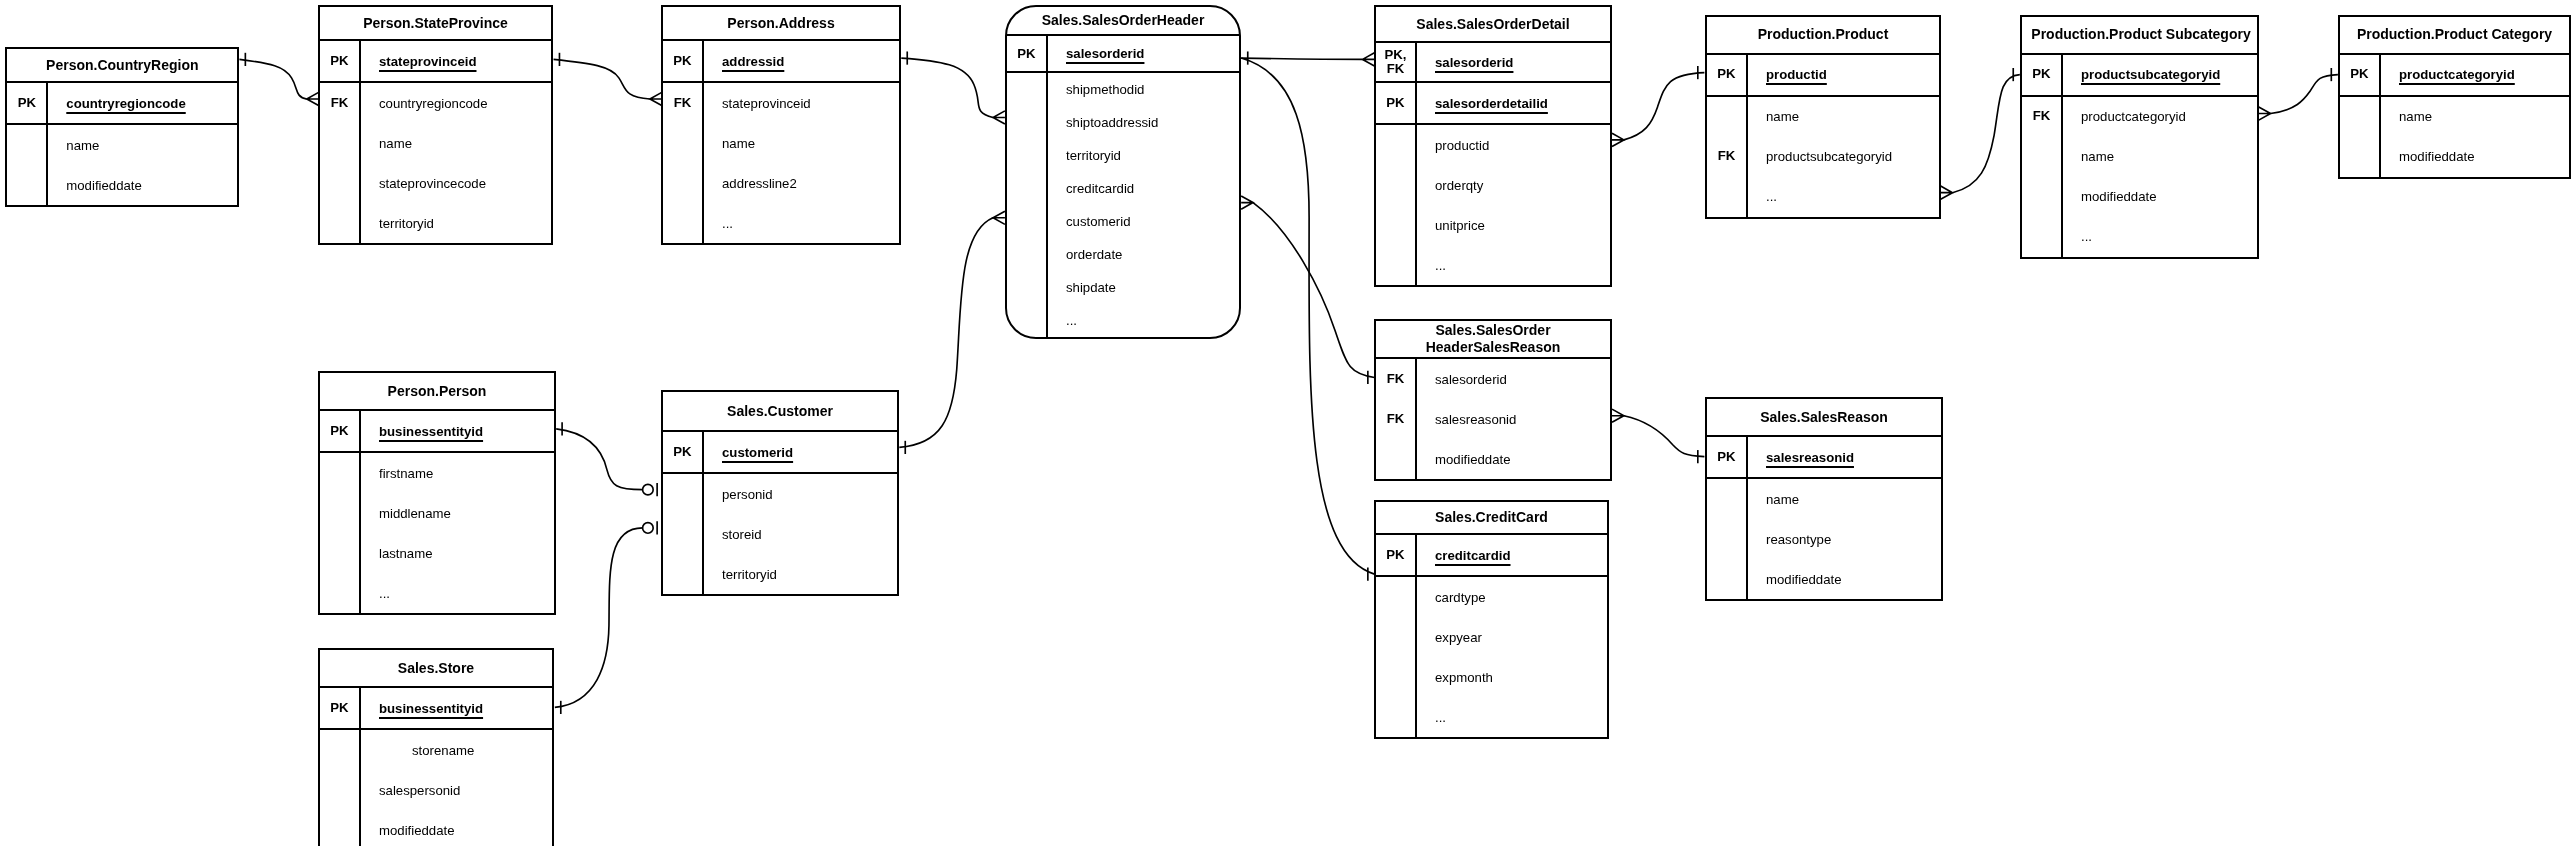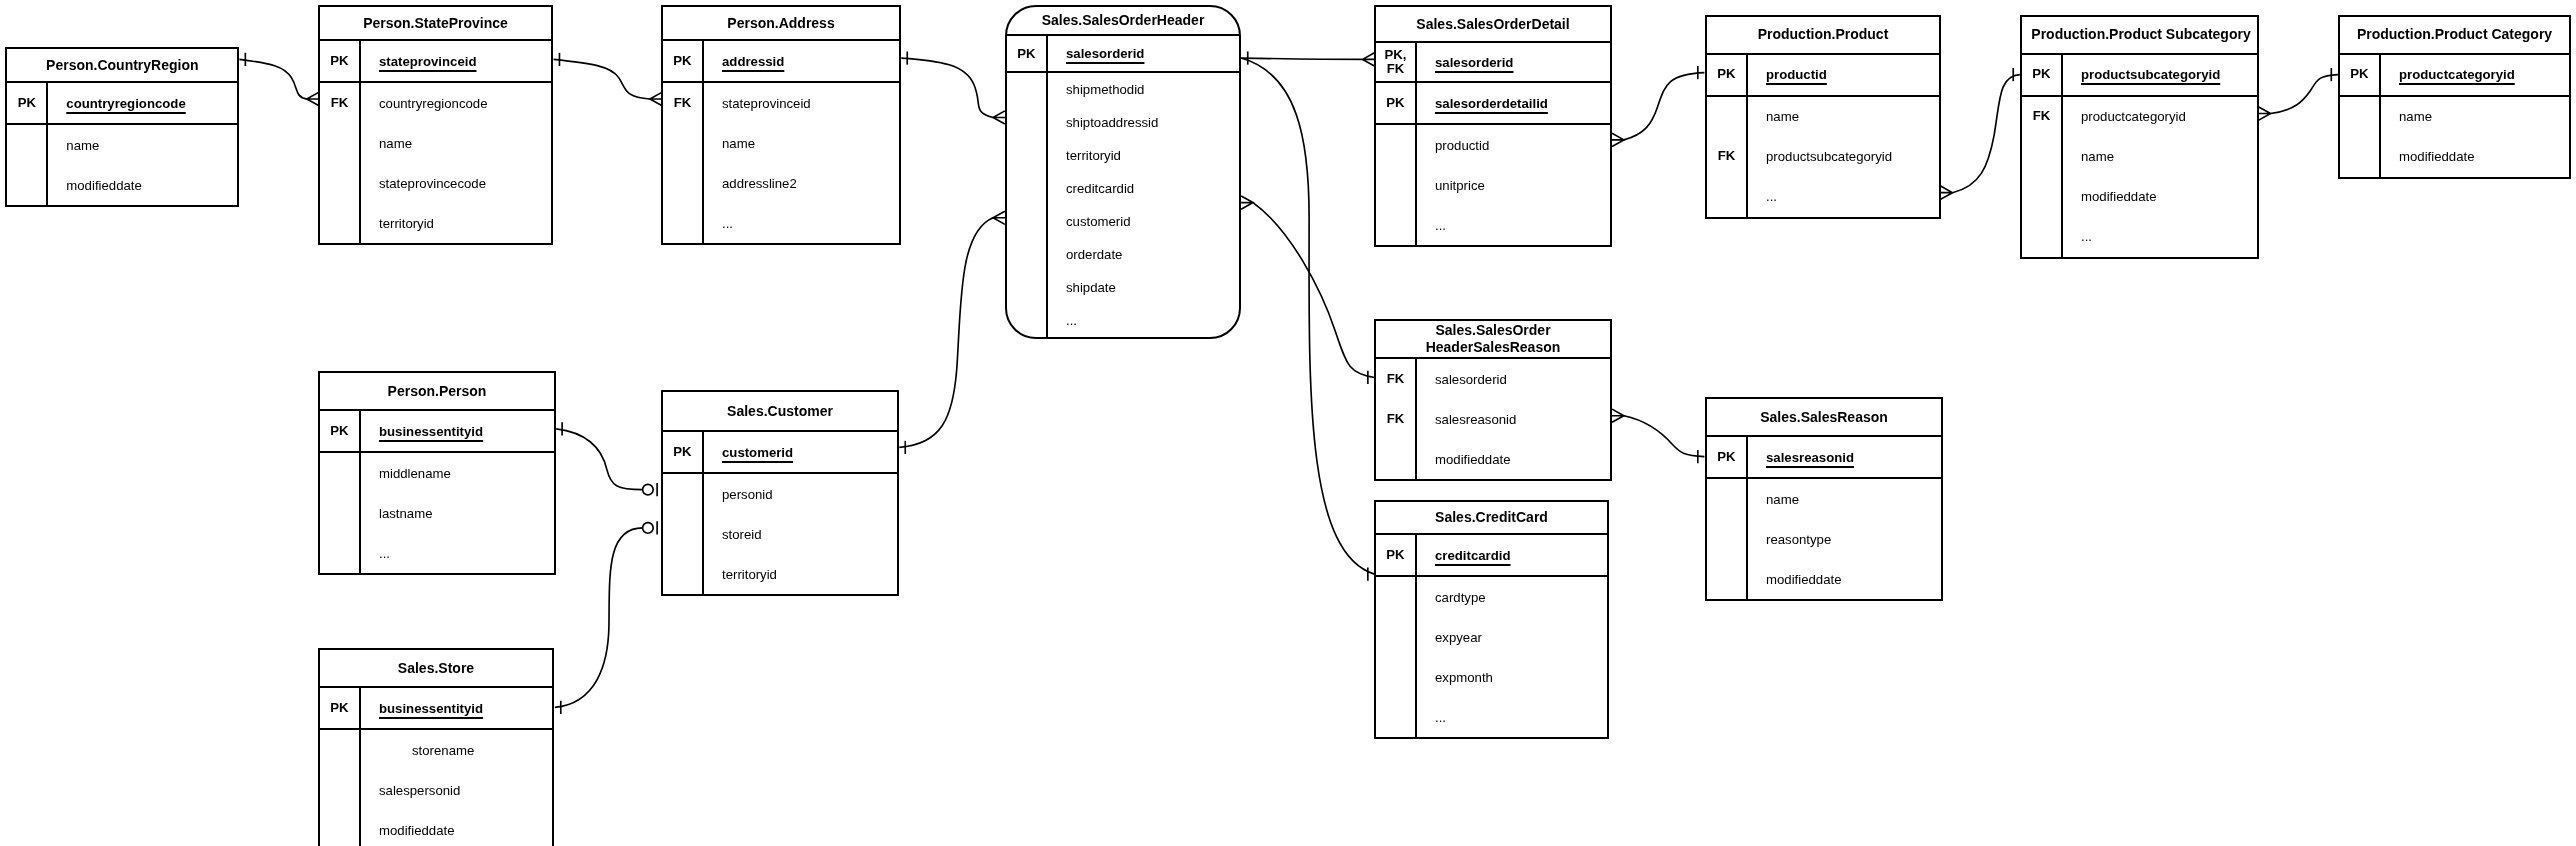--- a/index.html
+++ b/index.html
@@ -157,20 +157,24 @@
           <div class="field-cell pk">salesorderdetailid</div>
         </div>
       </div>
       <div class="section">
         <div class="row" style="height: 40px;">
           <div class="key-cell"></div>
           <div class="field-cell">productid</div>
         </div>
         <div class="row" style="height: 40px;">
           <div class="key-cell"></div>
+          <div class="field-cell">orderqty</div>
+        </div>
+        <div class="row" style="height: 40px;">
+          <div class="key-cell"></div>
           <div class="field-cell">unitprice</div>
         </div>
         <div class="row" style="height: 40px;">
           <div class="key-cell"></div>
           <div class="field-cell">...</div>
         </div>
       </div>
     </div>
     <div class="entity" style="left: 1705px; top: 14.5px; width: 236px;">
       <div class="entity-title" style="height: 38px;">Production.Product</div>
@@ -243,20 +247,24 @@
     </div>
     <div class="entity" style="left: 318px; top: 371px; width: 238px;">
       <div class="entity-title" style="height: 38px;">Person.Person</div>
       <div class="section">
         <div class="row" style="height: 40px;">
           <div class="key-cell">PK</div>
           <div class="field-cell pk">businessentityid</div>
         </div>
       </div>
       <div class="section">
+        <div class="row" style="height: 40px;">
+          <div class="key-cell"></div>
+          <div class="field-cell">firstname</div>
+        </div>
         <div class="row" style="height: 40px;">
           <div class="key-cell"></div>
           <div class="field-cell">middlename</div>
         </div>
         <div class="row" style="height: 40px;">
           <div class="key-cell"></div>
           <div class="field-cell">lastname</div>
         </div>
         <div class="row" style="height: 40px;">
           <div class="key-cell"></div>

